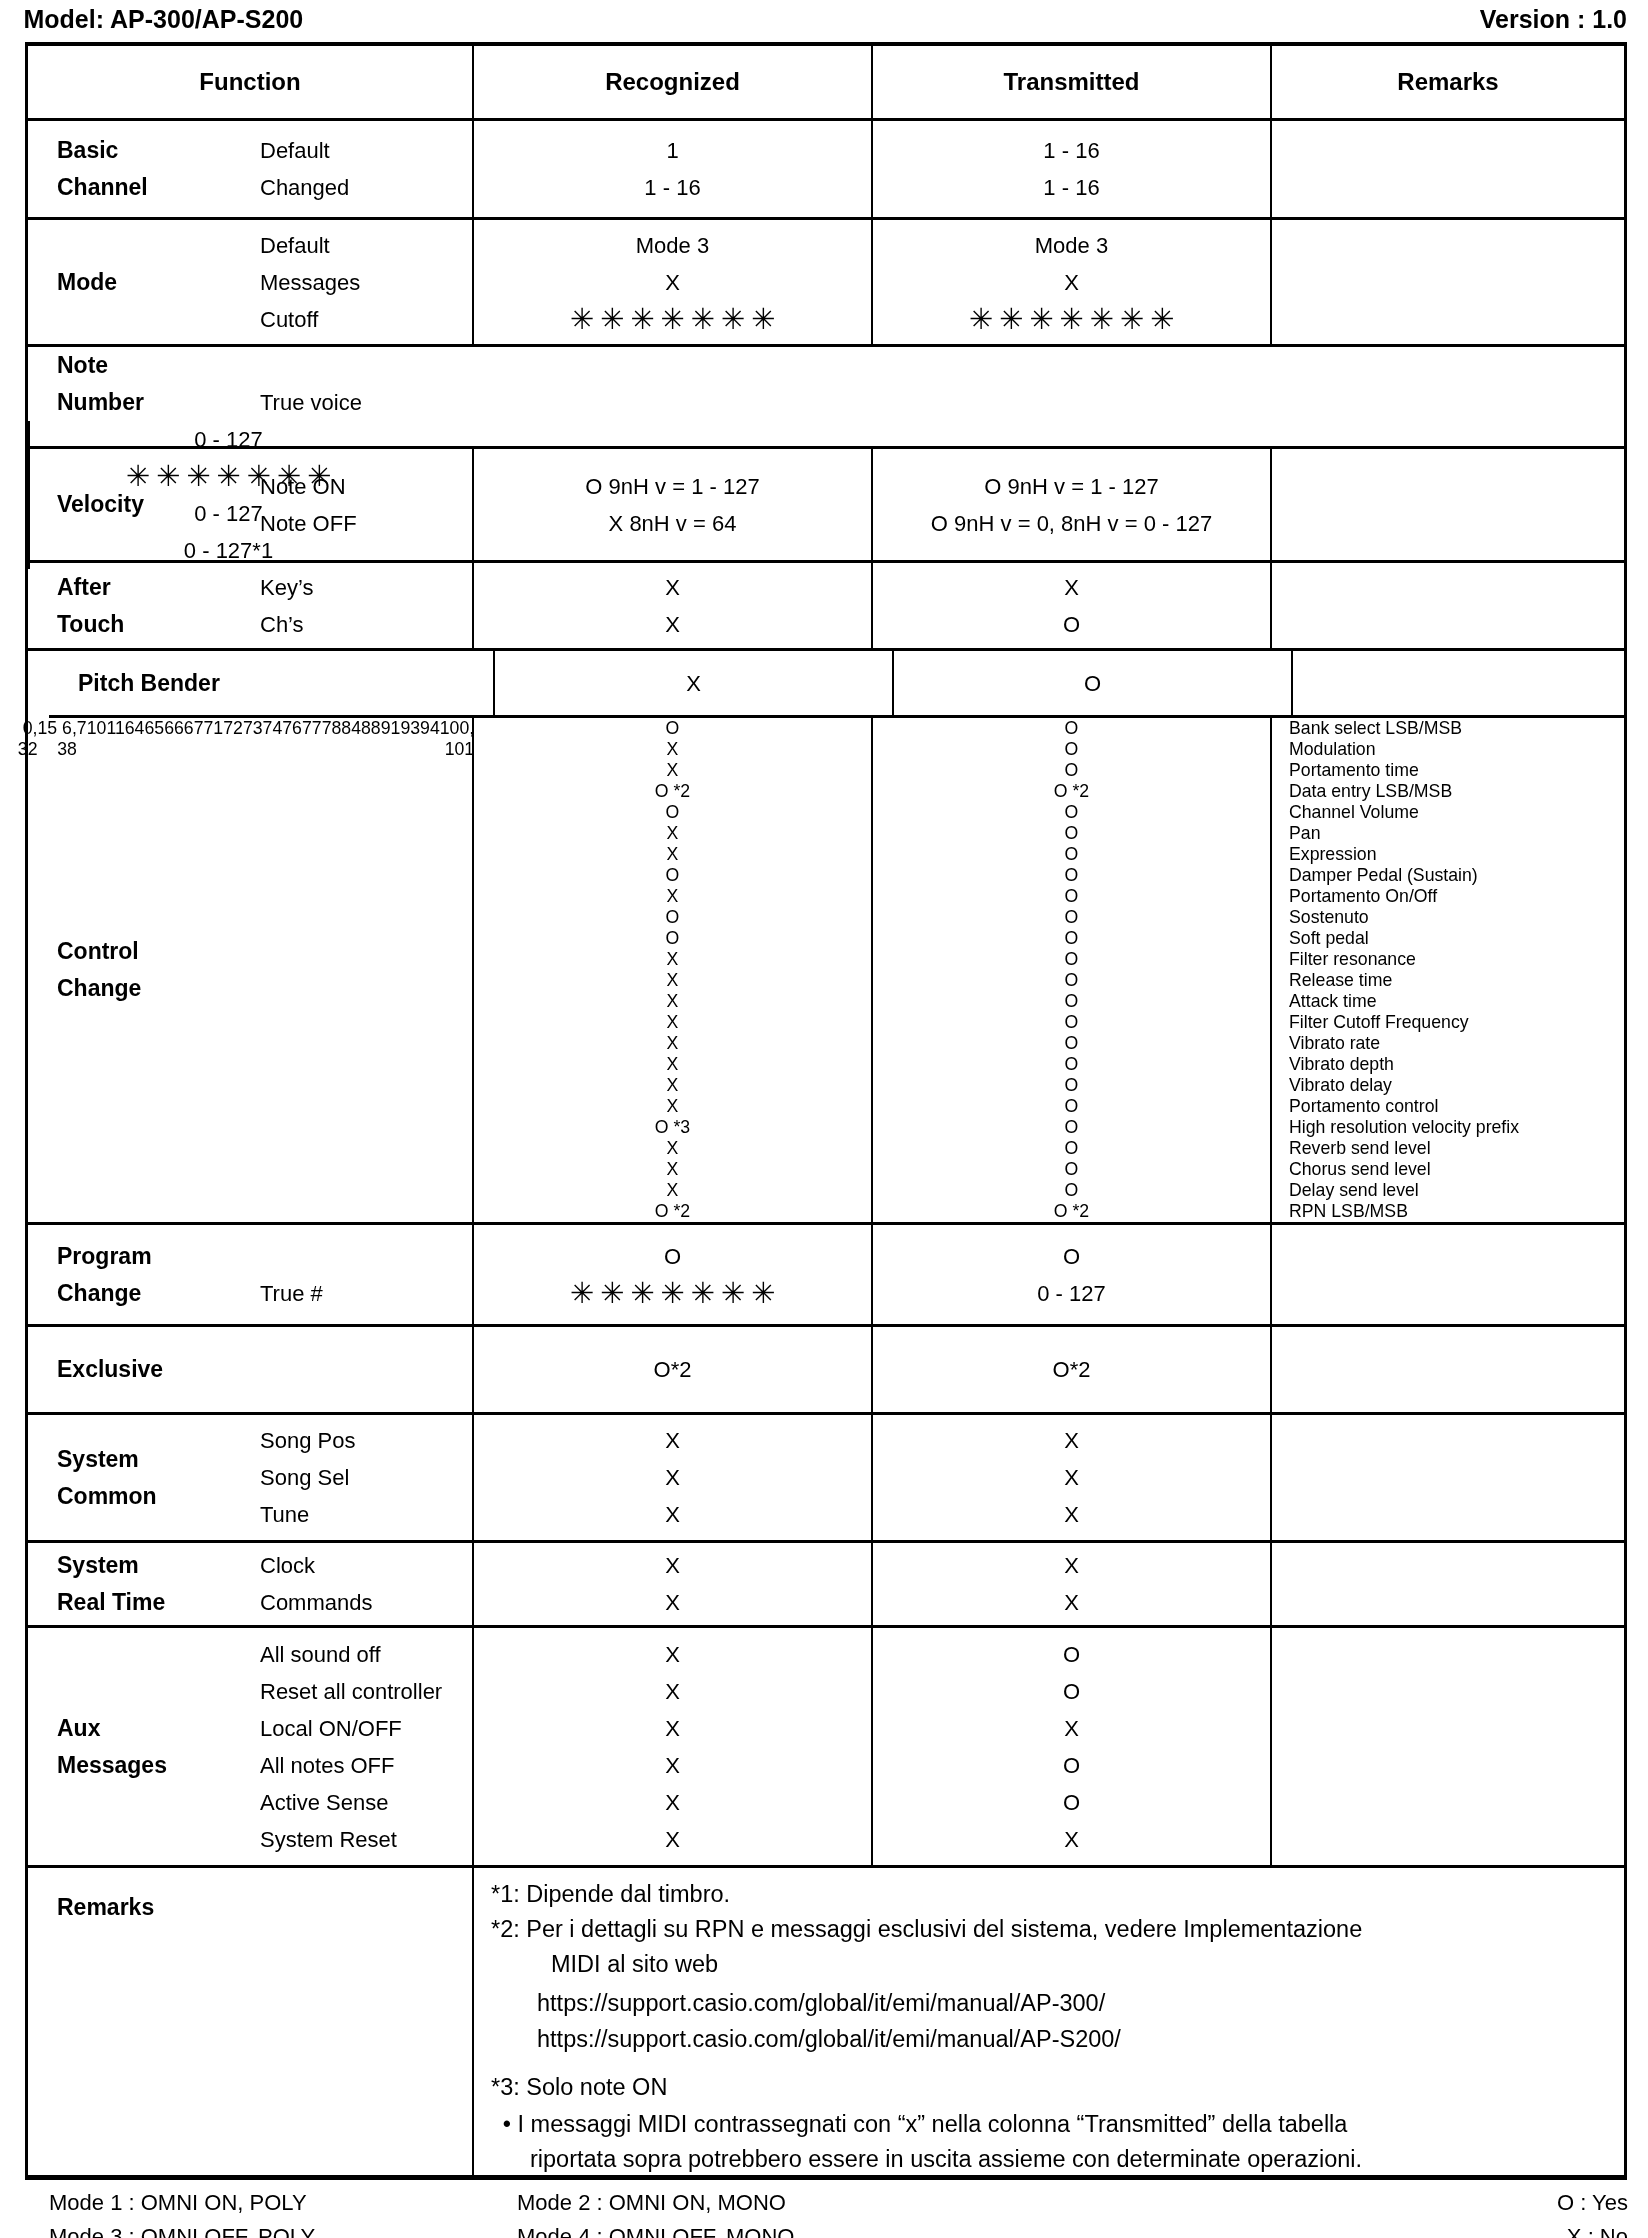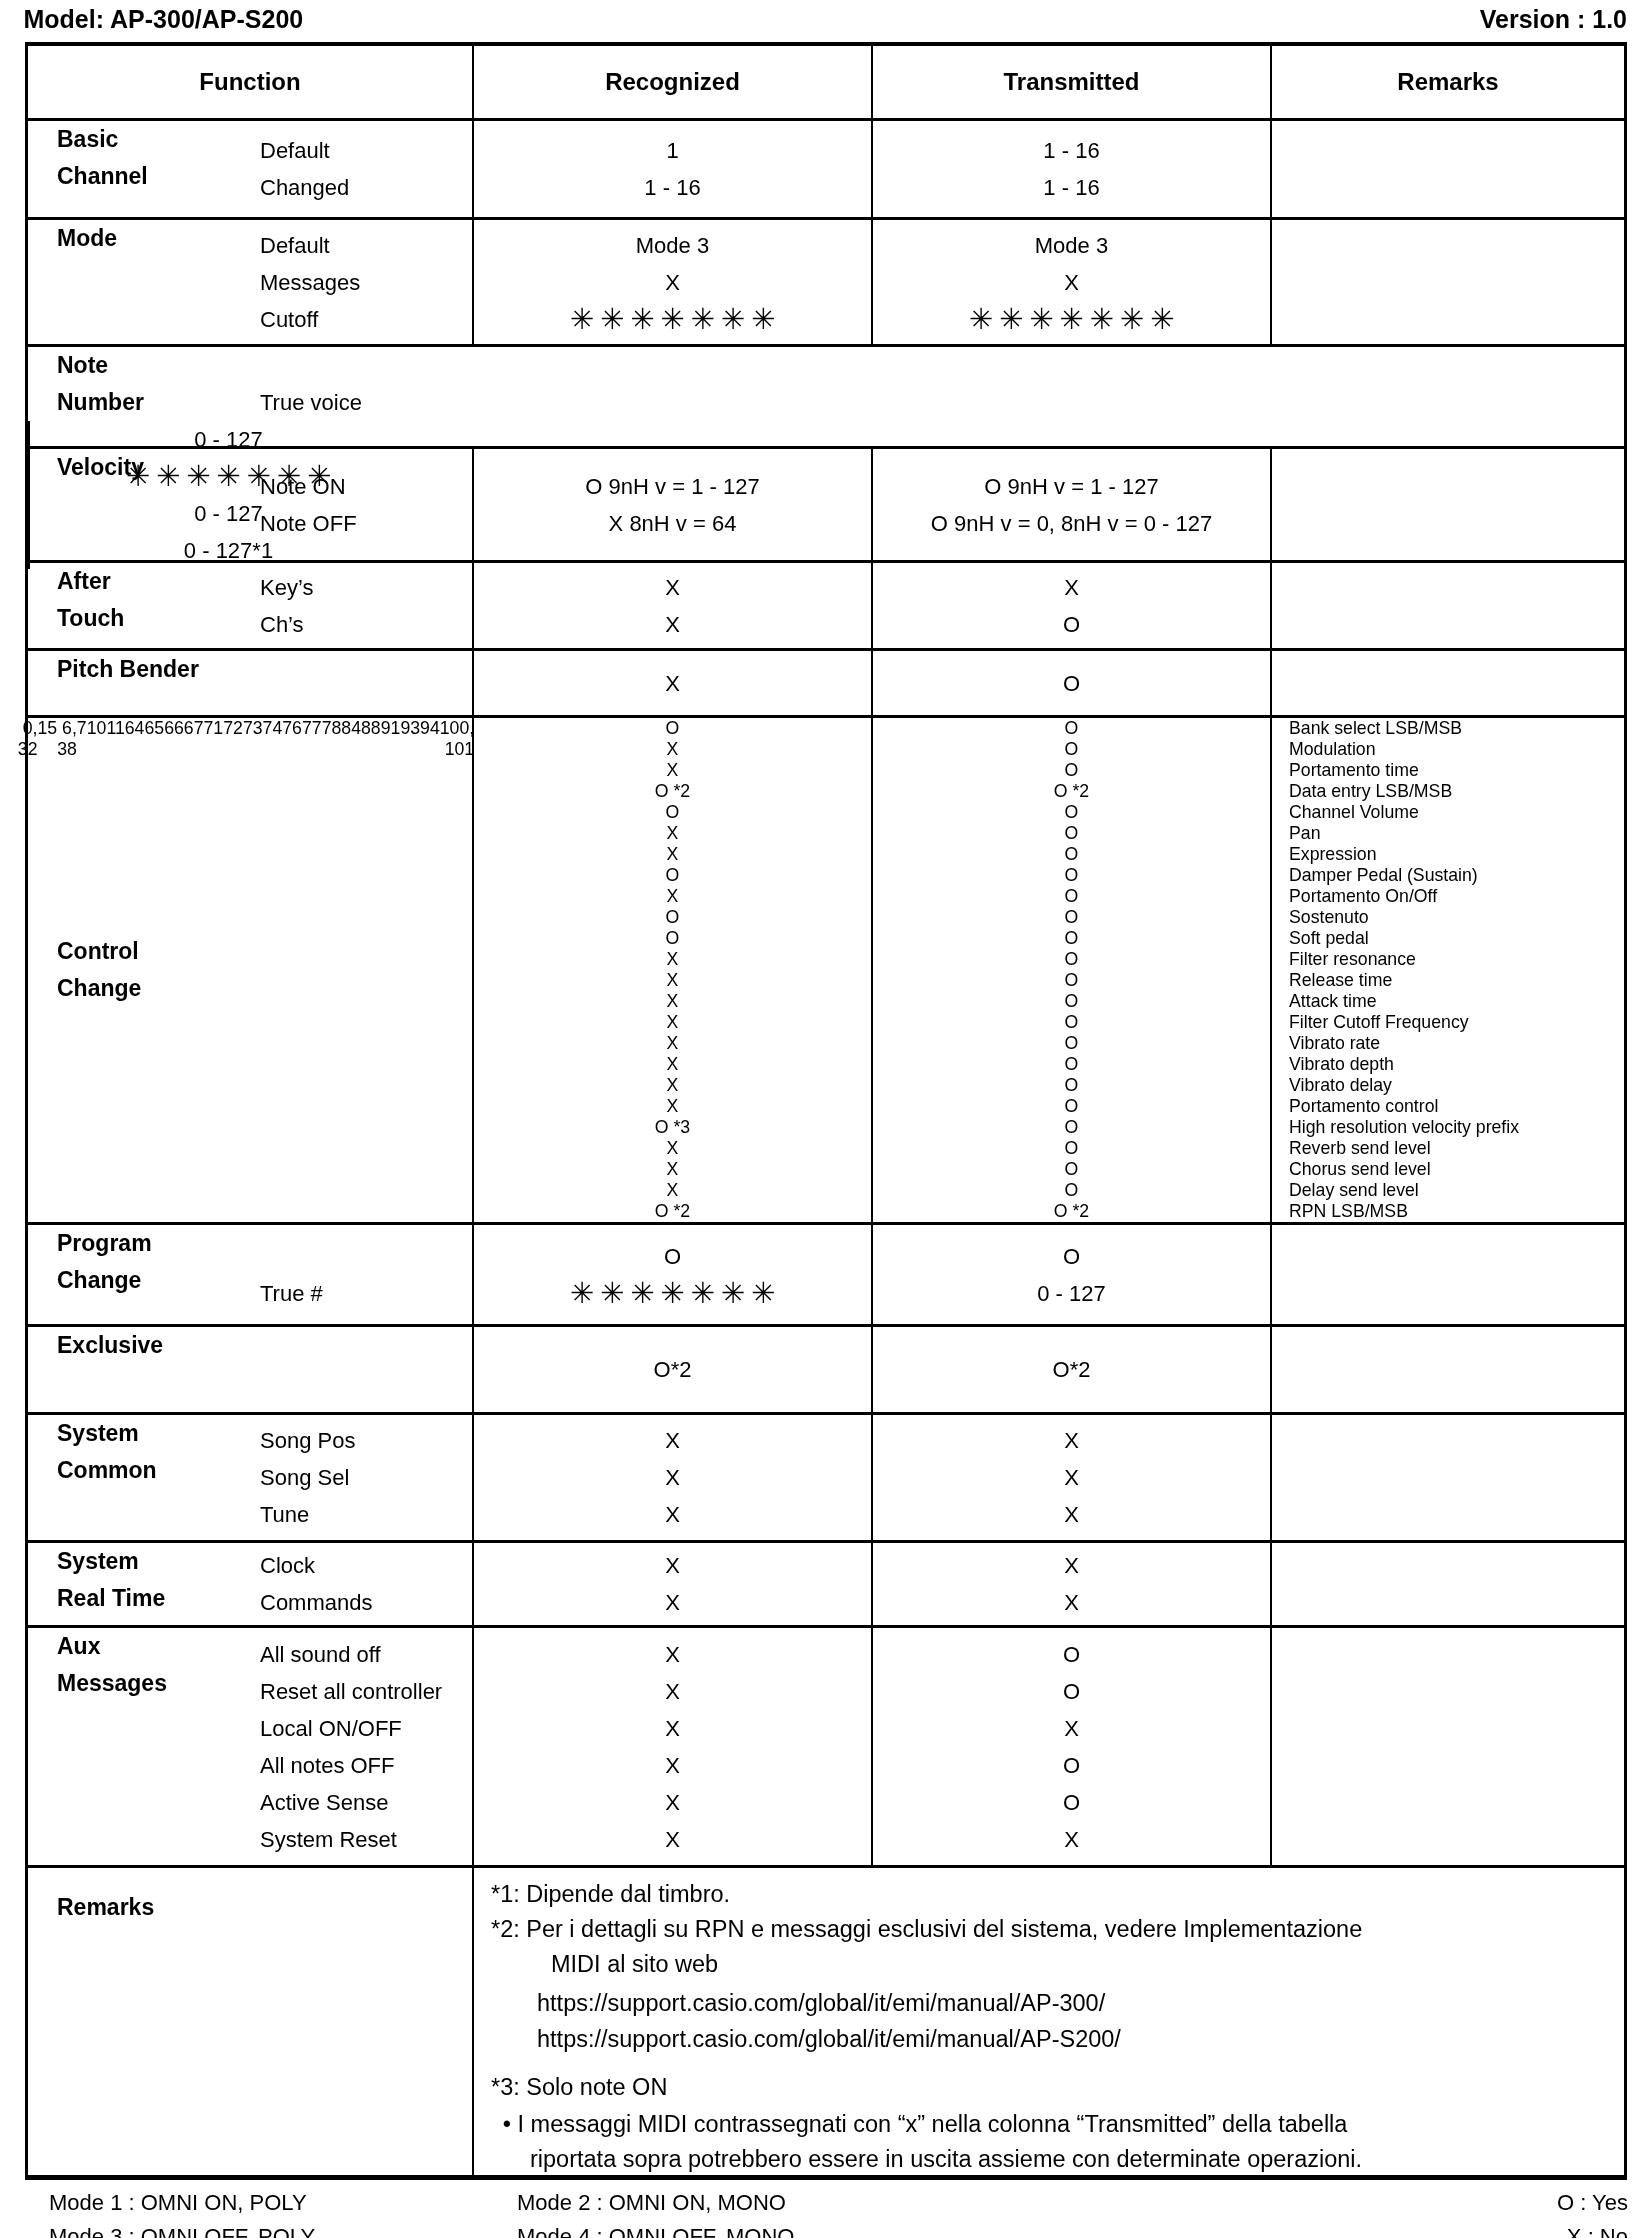--- a/index.html
+++ b/index.html
@@ -15,21 +15,21 @@
   .c{box-sizing:border-box;}
   .c1{width:444px;display:flex;}
   .c2,.c3{width:399px;border-left:2.6px solid #000;}
   .c4{flex:1;border-left:2.6px solid #000;}
 
   .hcell{display:flex;align-items:center;justify-content:center;
          font-size:24px;font-weight:bold;}
   .hc1{width:444px;}
 
   .lab{width:203px;padding-left:29px;display:flex;flex-direction:column;
-       font-weight:bold;font-size:23px;}
+       justify-content:center;font-weight:bold;font-size:23px;}
   .lab>div{min-height:37px;line-height:37px;}
   .sub{flex:1;display:flex;flex-direction:column;justify-content:center;font-size:22px;}
   .sub>div{min-height:37px;line-height:37px;}
   .val{display:flex;flex-direction:column;justify-content:center;align-items:center;
        text-align:center;font-size:22px;}
   .val>div{min-height:37px;line-height:37px;}
 
   .ast2>div:nth-child(2),.ast3>div:nth-child(3){
        font-size:29px;letter-spacing:5.9px;text-indent:5.9px;font-weight:bold;}
 
@@ -185,21 +185,21 @@
           <div>X</div>
           <div>X</div>
         </div>
       <div class="c c3 val">
           <div>X</div>
           <div>O</div>
         </div>
       <div class="c c4"></div>
     </div>
 
-    <div class="row" style="height:67px;">
+    <div class="row" style="height:67px;margin-left:21px;">
       <div class="c c1">
         <div class="lab" style="width:275px;">
             <div>Pitch Bender</div>
           </div>
         <div class="sub"></div>
       </div>
       <div class="c c2 val">
           <div>X</div>
         </div>
       <div class="c c3 val">

